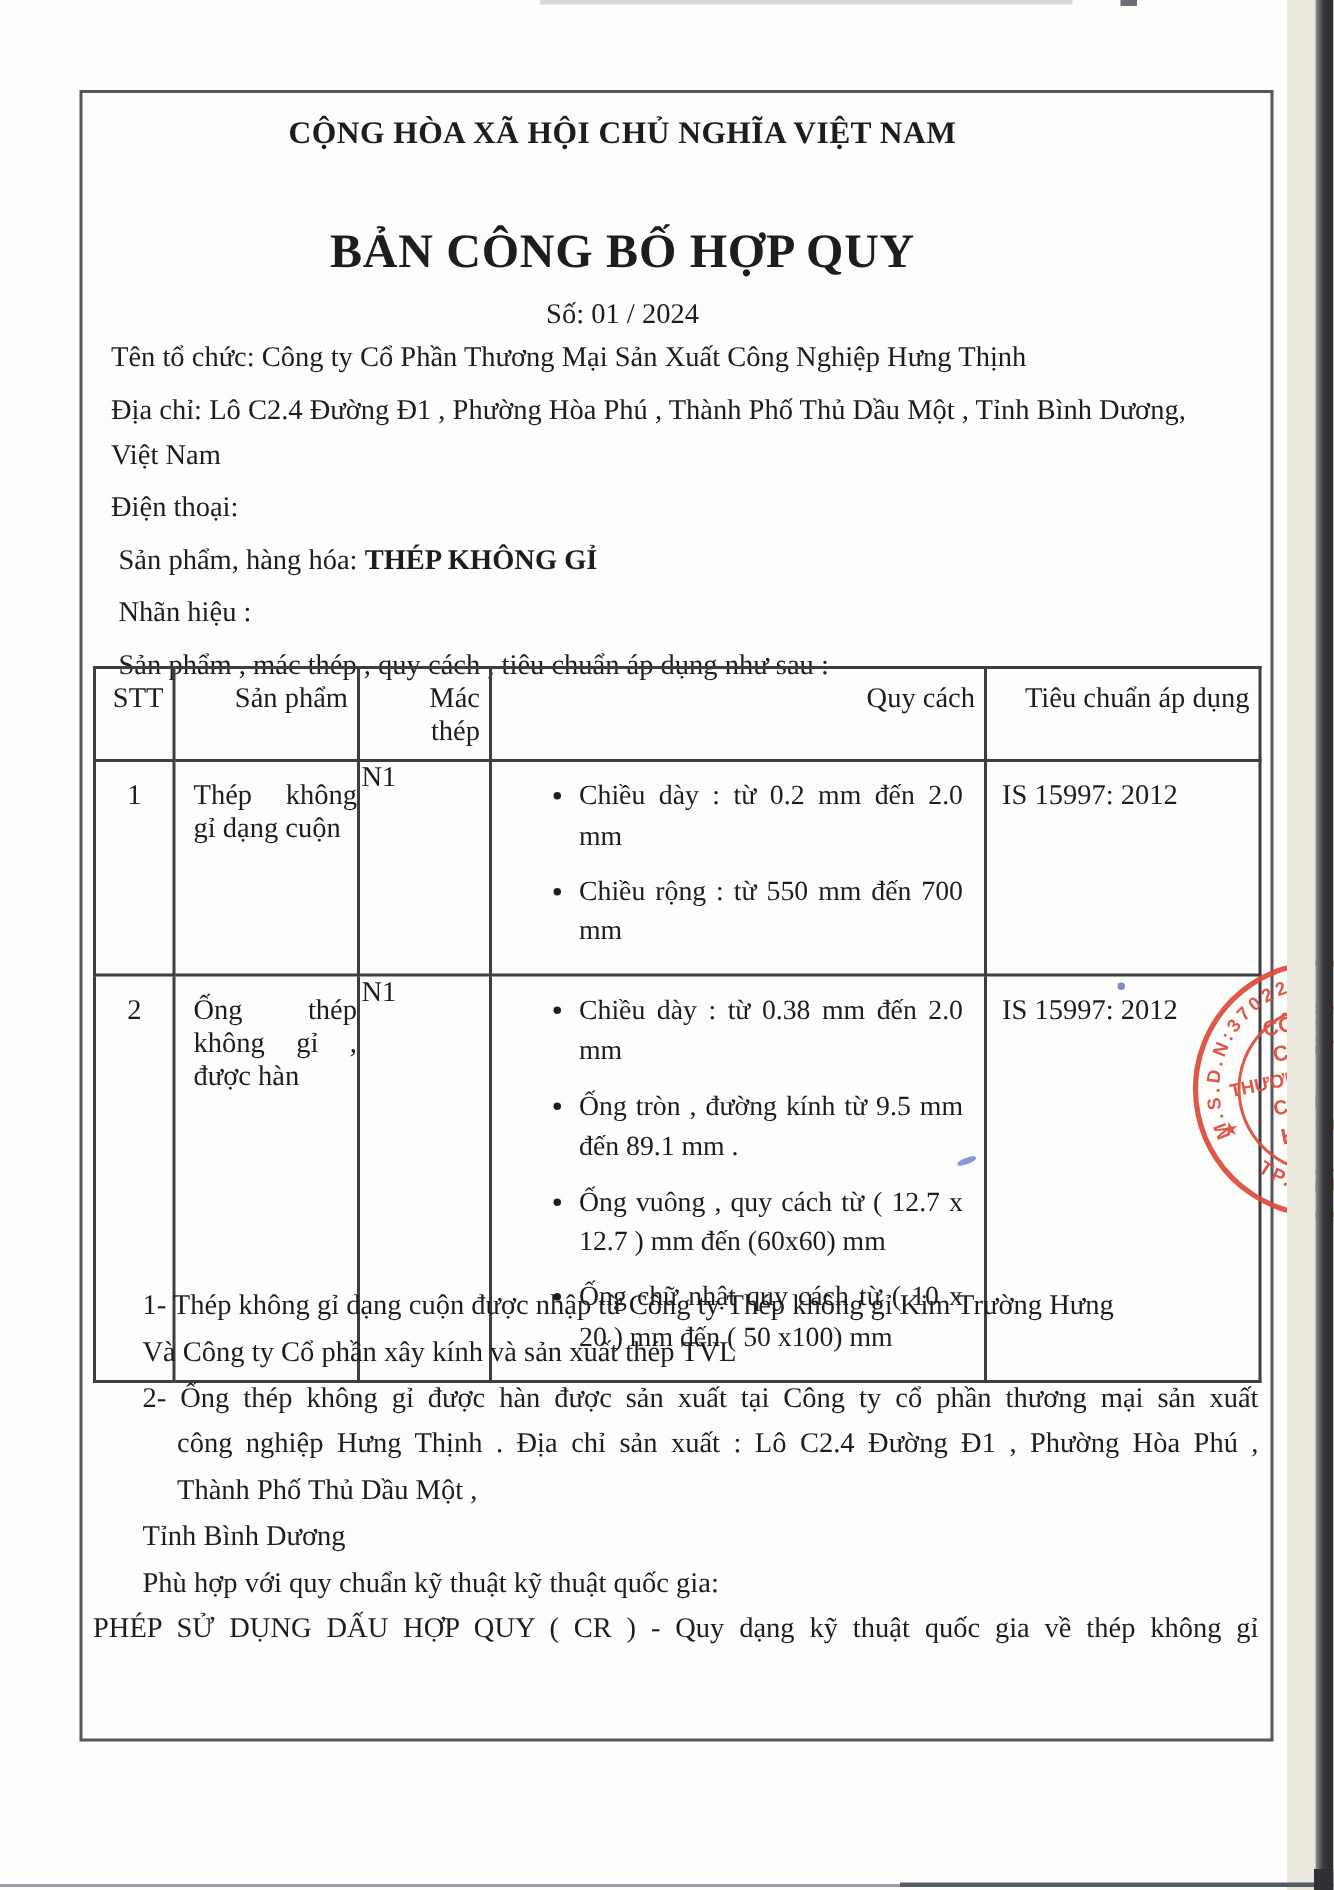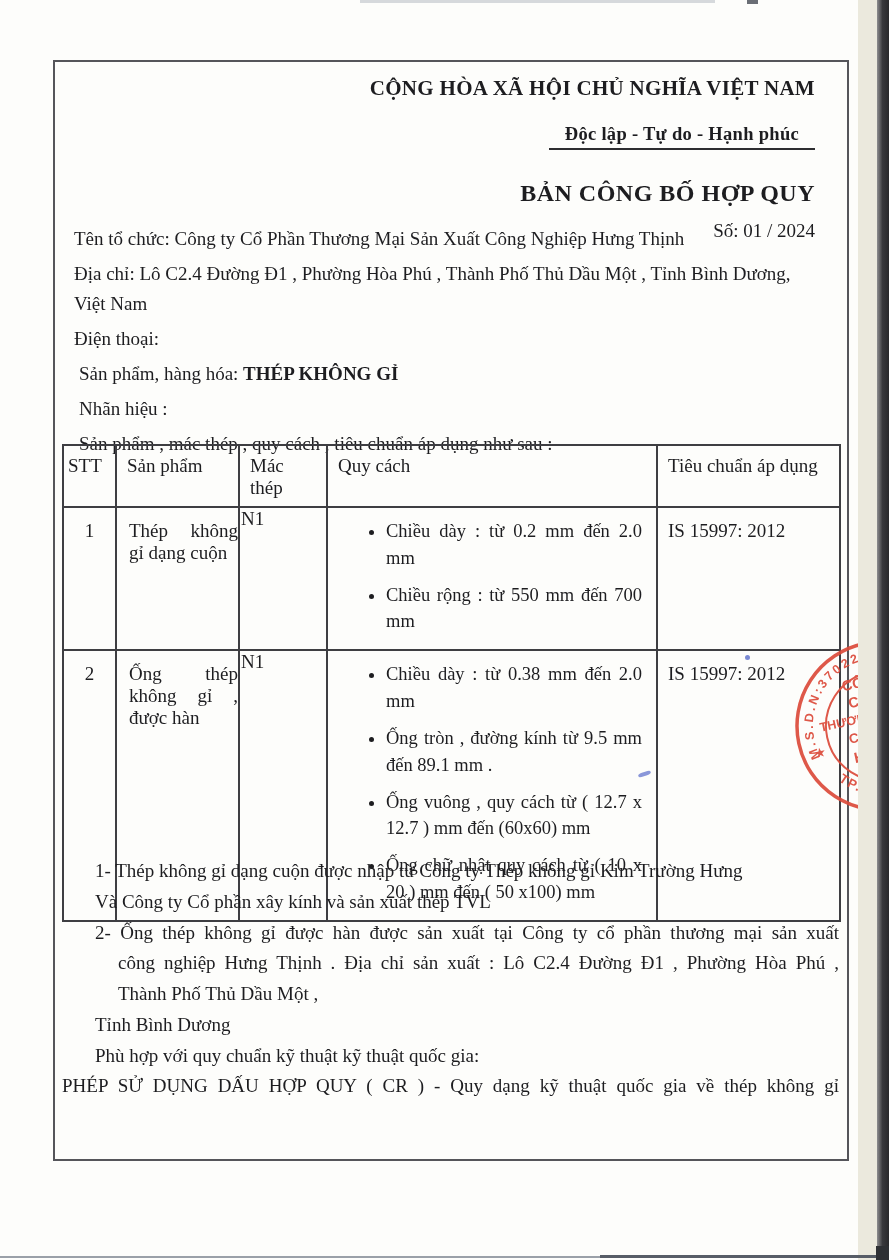--- a/index.html
+++ b/index.html
@@ -8,44 +8,44 @@
     background:#fdfdfb; color:#1d1d20;
     font-family:"Liberation Serif","DejaVu Serif",serif;
   }
   
   .frame {
     position:absolute; left:53px; top:60px; width:792px; height:1097px;
     border:2px solid #55555a; background:transparent;
   }
   
   .doc-header {
-    position:absolute; left:65px; top:60px; width:750px; text-align:right;
+    position:absolute; left:40px; top:60px; width:750px; text-align:center;
   }
   .nh-line1 { margin:16px 0 0 0; font-size:21px; font-weight:bold; letter-spacing:.3px; }
   .nh-line2 {
     display:inline-block; margin-top:5px; font-size:18.5px; font-weight:bold;
     border-bottom:2px solid #2d2d30; padding:0 16px 3px 16px; letter-spacing:.3px;
   }
-  .doc-title { margin:30px 0 0 0; font-size:24px; font-weight:bold; letter-spacing:.5px; }
+  .doc-title { margin:30px 0 0 0; font-size:32px; font-weight:bold; letter-spacing:.5px; }
   .doc-number { margin:13px 0 0 0; font-size:19px; }
 
   
   .info { position:absolute; left:74px; top:224px; width:722px; font-size:19px; line-height:1.58; }
   .info p { margin:0 0 5px 0; }
   .indented { padding-left:5px; }
   .bold { font-weight:bold; }
 
   
   table.decl {
     position:absolute; left:62px; top:444px; width:777px;
     border-collapse:collapse; table-layout:fixed; font-size:19px;
   }
   .decl th, .decl td { border:2px solid #3e3e42; vertical-align:top; font-weight:normal; }
-  .decl th { text-align:left; padding:9px 6px 7px 10px; height:26px; }
-  .decl th.c { text-align:left; padding-left:4px; }
+  .decl th { text-align:right; padding:9px 6px 7px 10px; height:26px; }
+  .decl th.c { text-align:right; padding-left:4px; }
   td.stt { text-align:center; padding-top:12px; }
   td.prod { text-align:justify; padding:12px 0 8px 12px; }
   td.grade { text-align:left; padding-top:0; }
   td.quy { padding:4px 6px 4px 0; }
   td.std { padding:12px 4px 8px 10px; }
   ul.specs { margin:6px 0 0 34px; padding:0 8px 0 24px; }
   ul.specs li { text-align:justify; margin:0 0 10px 0; line-height:1.45; font-size:18.5px; }
 
   
   .notes { position:absolute; left:62px; top:856px; width:777px; font-size:19px; line-height:1.62; }
@@ -72,21 +72,20 @@
   .ink-speck2 { left:638px; top:772px; width:13px; height:4px; background:#4d61c6; border-radius:40%;
                 transform:rotate(-20deg); opacity:.65; }
 </style>
 </head>
 <body>
 
 <div class="frame"></div>
 
 <div class="doc-header">
   <p class="nh-line1">CỘNG HÒA XÃ HỘI CHỦ NGHĨA VIỆT NAM</p><br>
-  <span class="nh-line2">Độc lập - Tự do - Hạnh phúc</span>
   <p class="doc-title">BẢN CÔNG BỐ HỢP QUY</p>
   <p class="doc-number">Số: 01 / 2024</p>
 </div>
 
 <div class="info">
   <p>Tên tổ chức: Công ty Cổ Phần Thương Mại Sản Xuất Công Nghiệp Hưng Thịnh</p>
   <p>Địa chỉ: Lô C2.4 Đường Đ1 , Phường Hòa Phú , Thành Phố Thủ Dầu Một , Tỉnh Bình Dương, Việt Nam</p>
   <p>Điện thoại:</p>
   <p class="indented"><span>Sản phẩm, hàng hóa: </span><span class="bold">THÉP KHÔNG GỈ</span></p>
   <p class="indented">Nhãn hiệu :</p>

